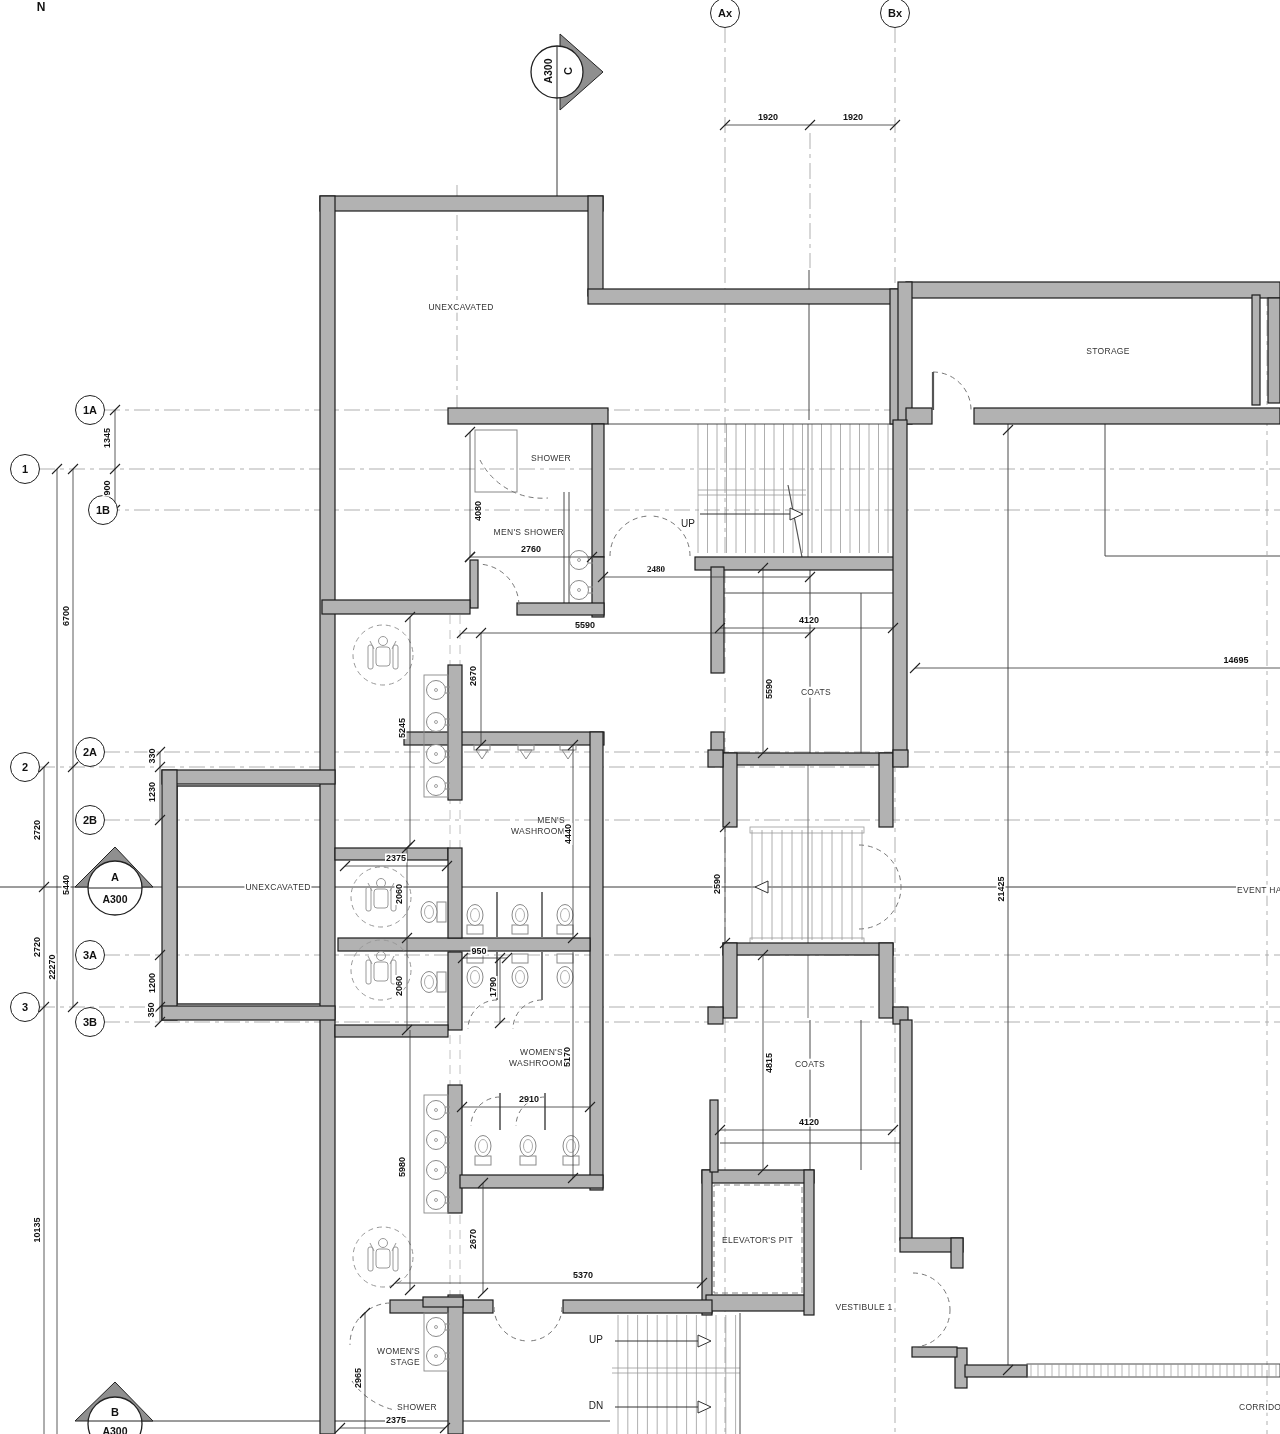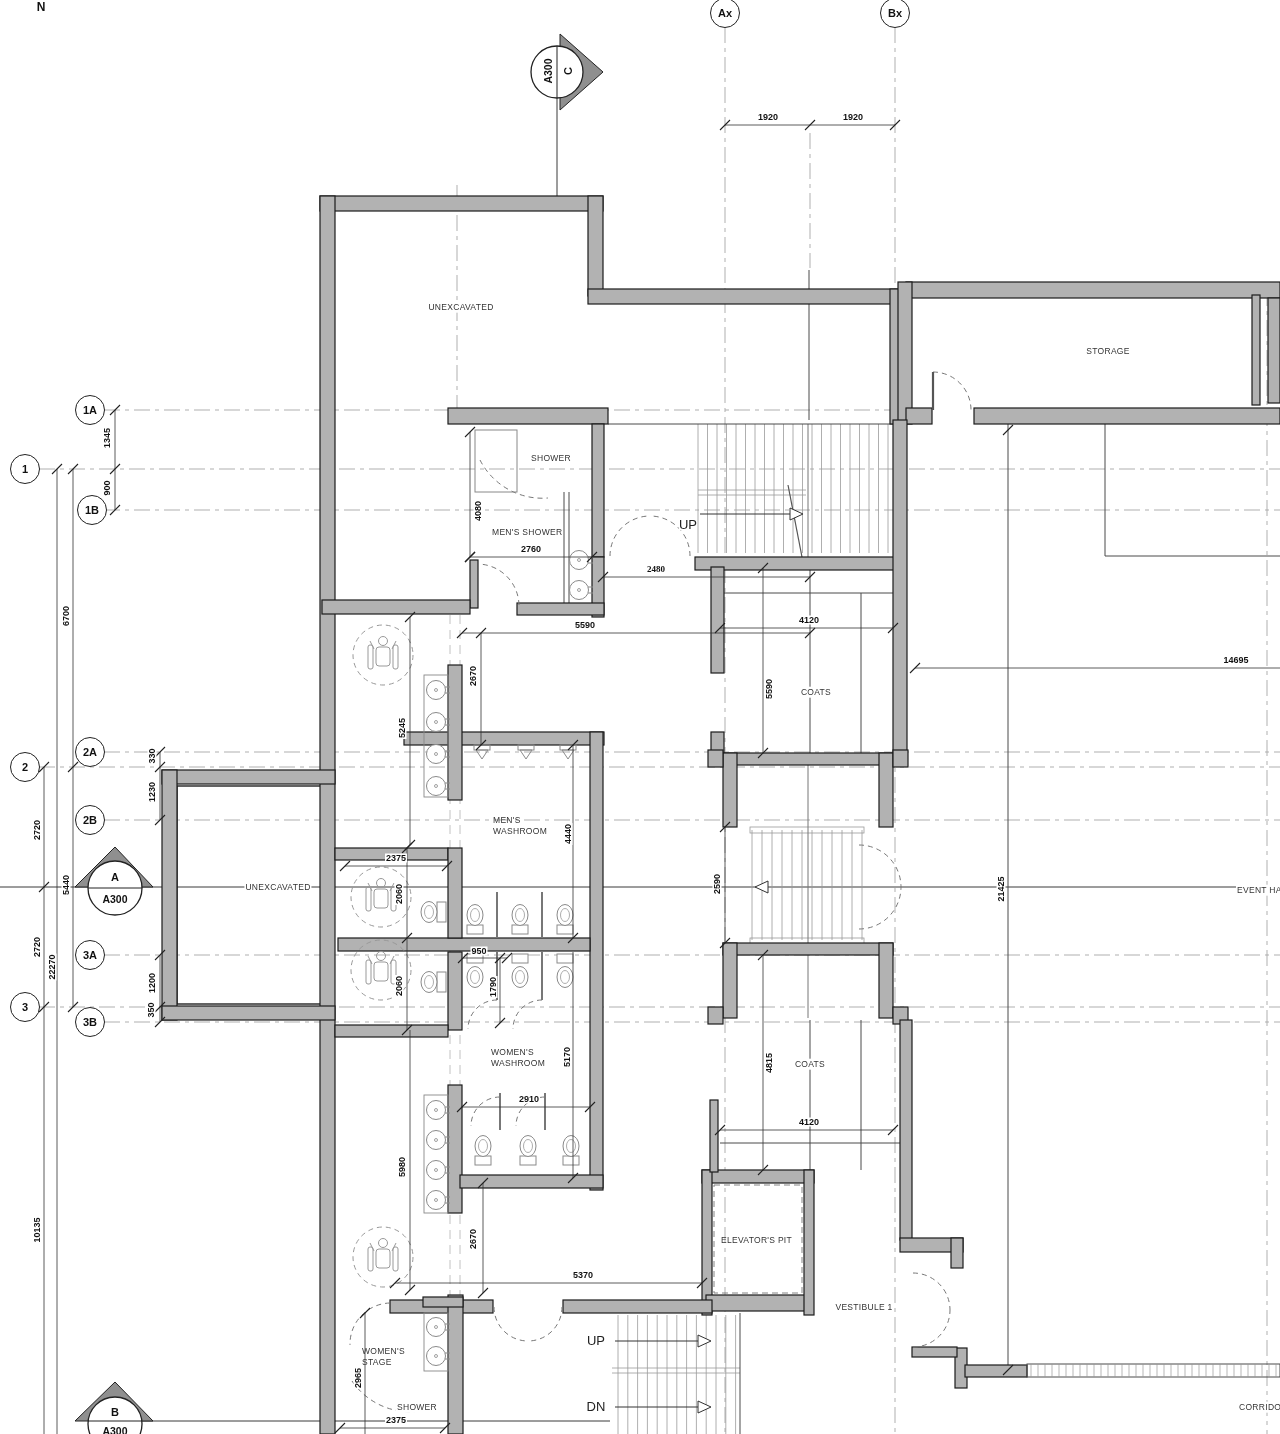--- a/index.html
+++ b/index.html
@@ -2,23 +2,23 @@
 <html><head>
 <meta charset="utf-8">
 <style>
   html,body{margin:0;padding:0;background:#fff;}
   #canvas{position:relative;width:1280px;height:1434px;background:#fff;overflow:hidden;
           font-family:"Liberation Sans","DejaVu Sans",sans-serif;}
   #drawing{position:absolute;left:0;top:0;width:1280px;height:1434px;}
   .lbl{position:absolute;transform:translate(-50%,-50%);white-space:nowrap;color:#222;}
   .rot{transform:translate(-50%,-50%) rotate(-90deg);}
   .dim{font-size:9px;font-weight:700;color:#111;background:#fff;padding:0 1px;line-height:1;}
-  .room{font-size:8.5px;color:#333;background:#fff;padding:0 1px;letter-spacing:.3px;line-height:1.25;text-align:left;}
+  .room{font-size:8.5px;color:#333;background:#fff;padding:0 1px;letter-spacing:.3px;line-height:1.25;text-align:right;}
   .room.wrap{white-space:normal;width:72px;background:transparent;}
-  .stair{font-size:13px;color:#222;background:#fff;line-height:1;}
+  .stair{font-size:10px;color:#222;background:#fff;line-height:1;}
   .bubble{position:absolute;width:28px;height:28px;border:1.4px solid #222;border-radius:50%;
           background:#fff;transform:translate(-50%,-50%);display:flex;align-items:center;justify-content:center;
           font-size:11px;font-weight:700;color:#111;line-height:1;}
   .mk{font-weight:700;color:#111;background:transparent;line-height:1;}
   .north{font-size:12px;font-weight:700;color:#111;}
   .leftanchor{transform:translate(0,-50%);}
 </style>
 </head>
 <body>
 
@@ -475,21 +475,21 @@
         <circle cx="115" cy="1424" r="27" fill="#fff" stroke="#222" stroke-width="1.3"></circle>
         <line x1="88" y1="1421" x2="142" y2="1421" stroke="#222" stroke-width="1"></line>
       </svg></div>
 
   <div class="lbl north" style="left:41px;top:7px;">N</div>
 
   <div class="bubble" style="left:725px;top:13px;">Ax</div>
   <div class="bubble" style="left:895px;top:13px;">Bx</div>
   <div class="bubble" style="left:90px;top:410px;">1A</div>
   <div class="bubble" style="left:25px;top:469px;">1</div>
-  <div class="bubble" style="left:92px;top:510px;">1B</div>
+  <div class="bubble" style="left:103px;top:510px;">1B</div>
   <div class="bubble" style="left:90px;top:752px;">2A</div>
   <div class="bubble" style="left:25px;top:767px;">2</div>
   <div class="bubble" style="left:90px;top:820px;">2B</div>
   <div class="bubble" style="left:90px;top:955px;">3A</div>
   <div class="bubble" style="left:25px;top:1007px;">3</div>
   <div class="bubble" style="left:90px;top:1022px;">3B</div>
 
   <div class="lbl mk rot" style="left:568px;top:71px;font-size:11px;">C</div>
   <div class="lbl mk rot" style="left:548px;top:71px;font-size:10.5px;">A300</div>
   <div class="lbl mk" style="left:115px;top:877px;font-size:11px;">A</div>

